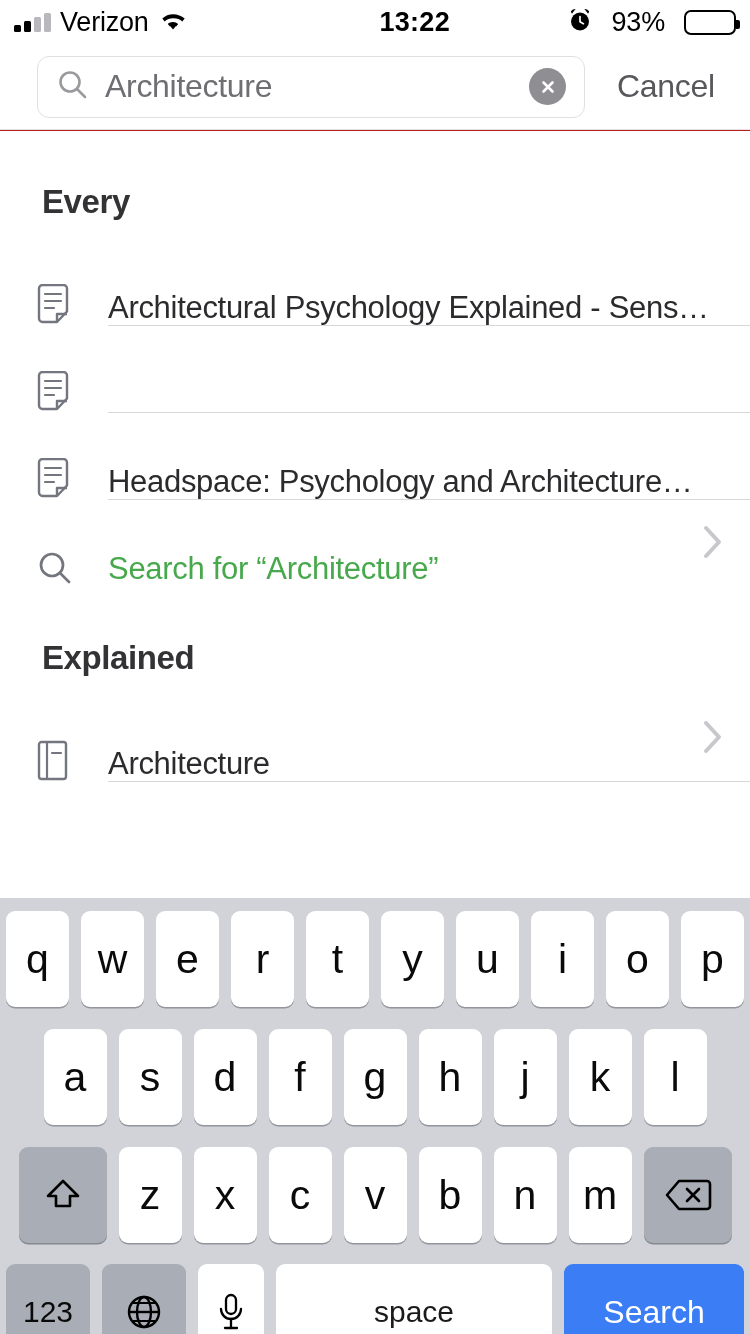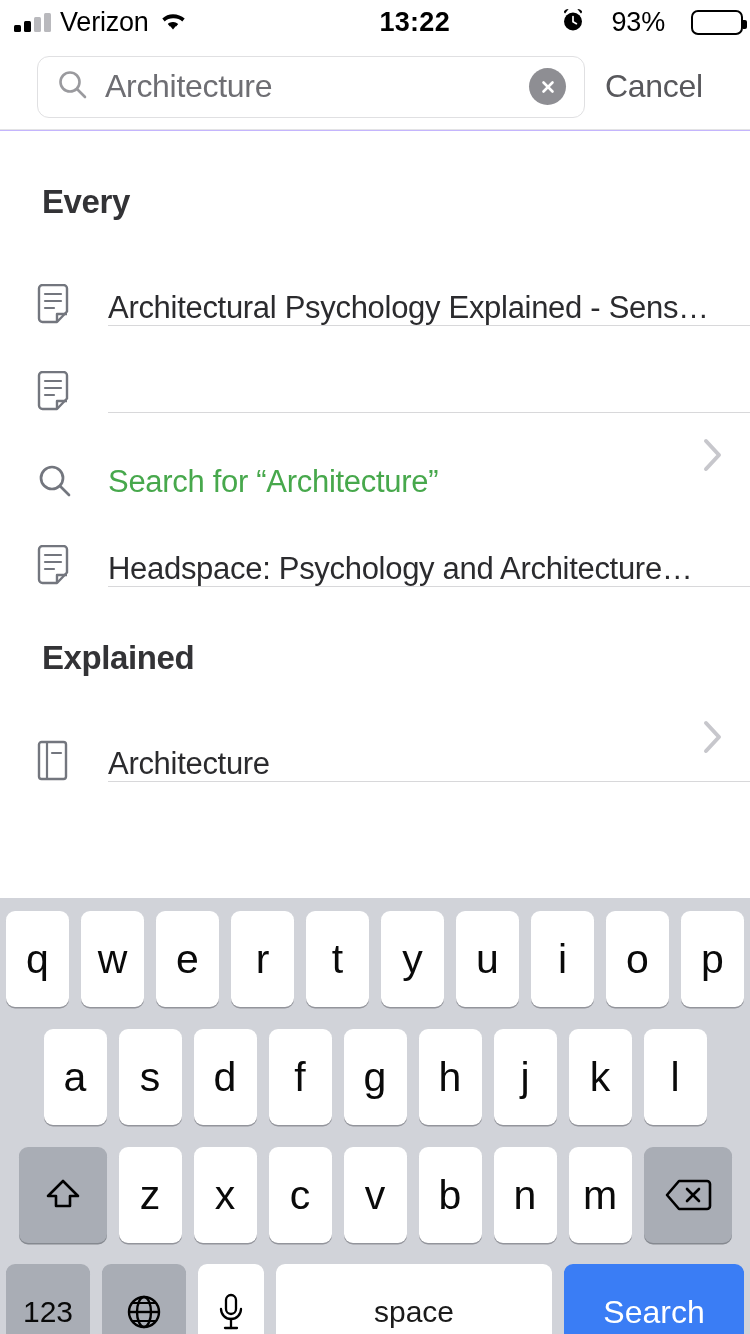--- a/index.html
+++ b/index.html
@@ -3,39 +3,39 @@
 <meta charset="utf-8">
 <style>
   * { margin:0; padding:0; box-sizing:border-box; }
   html, body { width:750px; height:1334px; }
   body {
     font-family: "Liberation Sans", sans-serif;
     background:#ffffff;
     -webkit-font-smoothing: antialiased;
     overflow:hidden;
   }
-  #app { position:relative; width:750px; height:1334px; background:#c4b5fd; }
+  #app { position:relative; width:750px; height:1334px; background:#b91c1c; }
 
   
   .statusbar{
     position:absolute; top:0; left:0; width:750px; height:44px;
     display:flex; align-items:center; background:#fff;
   }
   .sb-left{ display:flex; align-items:center; gap:9px; padding-left:14px; width:300px; }
   .bars{ display:flex; align-items:flex-end; gap:3px; height:19px; }
   .bars i{ display:block; width:7px; border-radius:1.5px; background:#000; }
   .bars i:nth-child(1){ height:7px; }
   .bars i:nth-child(2){ height:11px; }
   .bars i:nth-child(3){ height:15px; background:#b9b9bd; }
   .bars i:nth-child(4){ height:19px; background:#b9b9bd; }
   .carrier{ font-size:27px; color:#000; letter-spacing:-0.2px; }
   .sb-center{ flex:1; text-align:right; }
   .sb-time{ font-size:27px; font-weight:bold; color:#000; letter-spacing:0.3px; }
   .sb-right{ display:flex; align-items:center; justify-content:flex-end;
-             gap:26px; padding-right:7px; width:300px; }
+             gap:19px; padding-right:14px; width:300px; }
   .batt-pct{ font-size:27px; color:#000; letter-spacing:-0.2px; }
   .battery{ position:relative; width:52px; height:25px; border:2.5px solid #000;
             border-radius:7px; padding:2.5px; }
   .battery .fill{ height:100%; width:93%; background:#000; border-radius:3px; }
   .battery:after{ content:""; position:absolute; right:-6px; top:8px; width:4px;
                   height:9px; background:#000; border-radius:0 2px 2px 0; }
 
   
   .searchbar{
     position:absolute; top:44px; left:0; width:750px; height:86px;
@@ -44,21 +44,21 @@
   }
   .searchfield{
     margin-left:37px; width:548px; height:62px;
     border:1px solid #e0e0e2; border-radius:12px; background:#fff;
     display:flex; align-items:center; padding:0 18px 0 18px;
   }
   .sf-query{ flex:1; font-size:32px; color:#6e6e73; letter-spacing:-0.3px;
              margin-left:16px; white-space:nowrap; overflow:hidden; }
   .clear-btn{ width:37px; height:37px; border-radius:50%; background:#8e8e93;
               display:flex; align-items:center; justify-content:center; flex:none; }
-  .cancel{ font-size:32px; color:#58585c; margin-left:20px; letter-spacing:-0.3px; }
+  .cancel{ font-size:32px; color:#58585c; margin-left:32px; letter-spacing:-0.3px; }
 
   
   .results{ position:absolute; top:131px; left:0; width:750px; height:767px;
             background:#fff; overflow:hidden; }
   .section-title{ font-size:33px; font-weight:bold; color:#333336;
                   padding:52px 0 0 42px; letter-spacing:-0.4px; }
   .row{ position:relative; display:flex; align-items:flex-end; height:87px;
         padding-left:36px; }
   .row .ic{ width:44px; flex:none; display:flex; align-items:center;
             justify-content:flex-start; }
@@ -182,49 +182,49 @@
             <path d="M3 4.5A3.5 3.5 0 016.5 1h21A3.5 3.5 0 0131 4.5v23L21 38H6.5A3.5 3.5 0 013 34.5z" stroke="#73767e" stroke-width="2.4" fill="none" stroke-linejoin="round"></path>
             <path d="M21 38V30h10" stroke="#73767e" stroke-width="2.4" fill="none" stroke-linejoin="round"></path>
             <line x1="9" y1="10" x2="25" y2="10" stroke="#73767e" stroke-width="2.2" stroke-linecap="round"></line>
             <line x1="9" y1="17" x2="25" y2="17" stroke="#73767e" stroke-width="2.2" stroke-linecap="round"></line>
             <line x1="9" y1="24" x2="18" y2="24" stroke="#73767e" stroke-width="2.2" stroke-linecap="round"></line>
           </svg>
         </span>
         <span class="divider"></span>
       </div>
 
-      <div class="row search-row">
-        <span class="ic">
-          <svg width="38" height="38" viewBox="0 0 38 38">
-            <circle cx="16" cy="16" r="11" stroke="#73767e" stroke-width="2.7" fill="none"></circle>
-            <line x1="24" y1="24" x2="33" y2="33" stroke="#73767e" stroke-width="2.7" stroke-linecap="round"></line>
-          </svg>
-        </span>
-        <span class="label">Search for “Architecture”</span>
-        <span class="chev">
-          <svg width="22" height="36" viewBox="0 0 22 36">
-            <polyline points="4,4 17,18 4,32" stroke="#c7c7cc" stroke-width="4" fill="none" stroke-linecap="round" stroke-linejoin="round"></polyline>
-          </svg>
-        </span>
-      </div>
-
       <div class="row">
         <span class="ic">
           <svg width="34" height="42" viewBox="0 0 34 42">
             <path d="M3 4.5A3.5 3.5 0 016.5 1h21A3.5 3.5 0 0131 4.5v23L21 38H6.5A3.5 3.5 0 013 34.5z" stroke="#73767e" stroke-width="2.4" fill="none" stroke-linejoin="round"></path>
             <path d="M21 38V30h10" stroke="#73767e" stroke-width="2.4" fill="none" stroke-linejoin="round"></path>
             <line x1="9" y1="10" x2="25" y2="10" stroke="#73767e" stroke-width="2.2" stroke-linecap="round"></line>
             <line x1="9" y1="17" x2="25" y2="17" stroke="#73767e" stroke-width="2.2" stroke-linecap="round"></line>
             <line x1="9" y1="24" x2="18" y2="24" stroke="#73767e" stroke-width="2.2" stroke-linecap="round"></line>
           </svg>
         </span>
         <span class="label">
           <span>Headspace: Psychology and </span><span class="hit">Architecture</span><span>…</span>
         </span>
         <span class="divider"></span>
+      </div>
+
+      <div class="row search-row">
+        <span class="ic">
+          <svg width="38" height="38" viewBox="0 0 38 38">
+            <circle cx="16" cy="16" r="11" stroke="#73767e" stroke-width="2.7" fill="none"></circle>
+            <line x1="24" y1="24" x2="33" y2="33" stroke="#73767e" stroke-width="2.7" stroke-linecap="round"></line>
+          </svg>
+        </span>
+        <span class="label">Search for “Architecture”</span>
+        <span class="chev">
+          <svg width="22" height="36" viewBox="0 0 22 36">
+            <polyline points="4,4 17,18 4,32" stroke="#c7c7cc" stroke-width="4" fill="none" stroke-linecap="round" stroke-linejoin="round"></polyline>
+          </svg>
+        </span>
       </div>
     </div>
 
     <div>
       <div class="section-title">Explained</div>
       <div style="height:18px"></div>
 
       <div class="row">
         <span class="ic">
           <svg width="34" height="42" viewBox="0 0 34 42">

